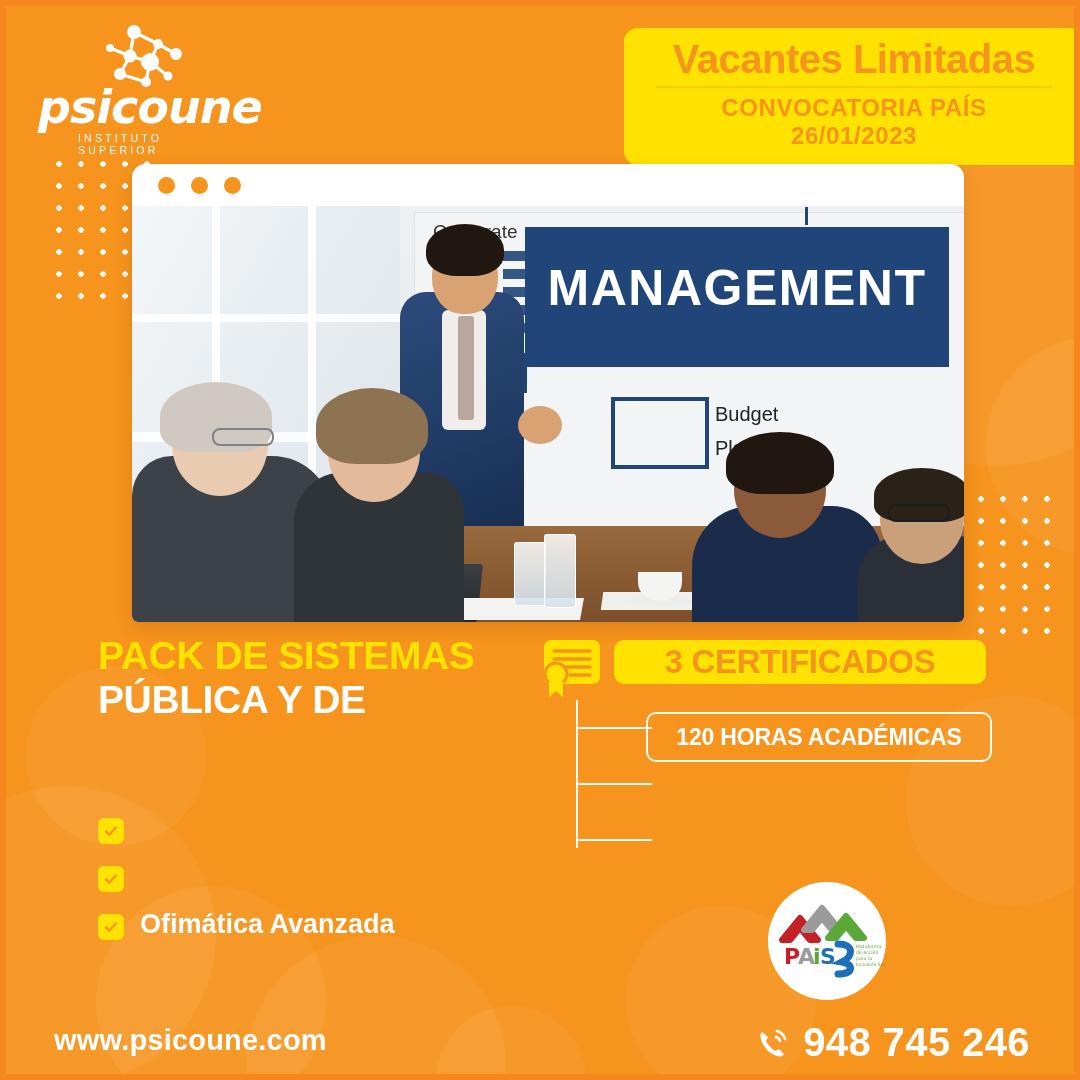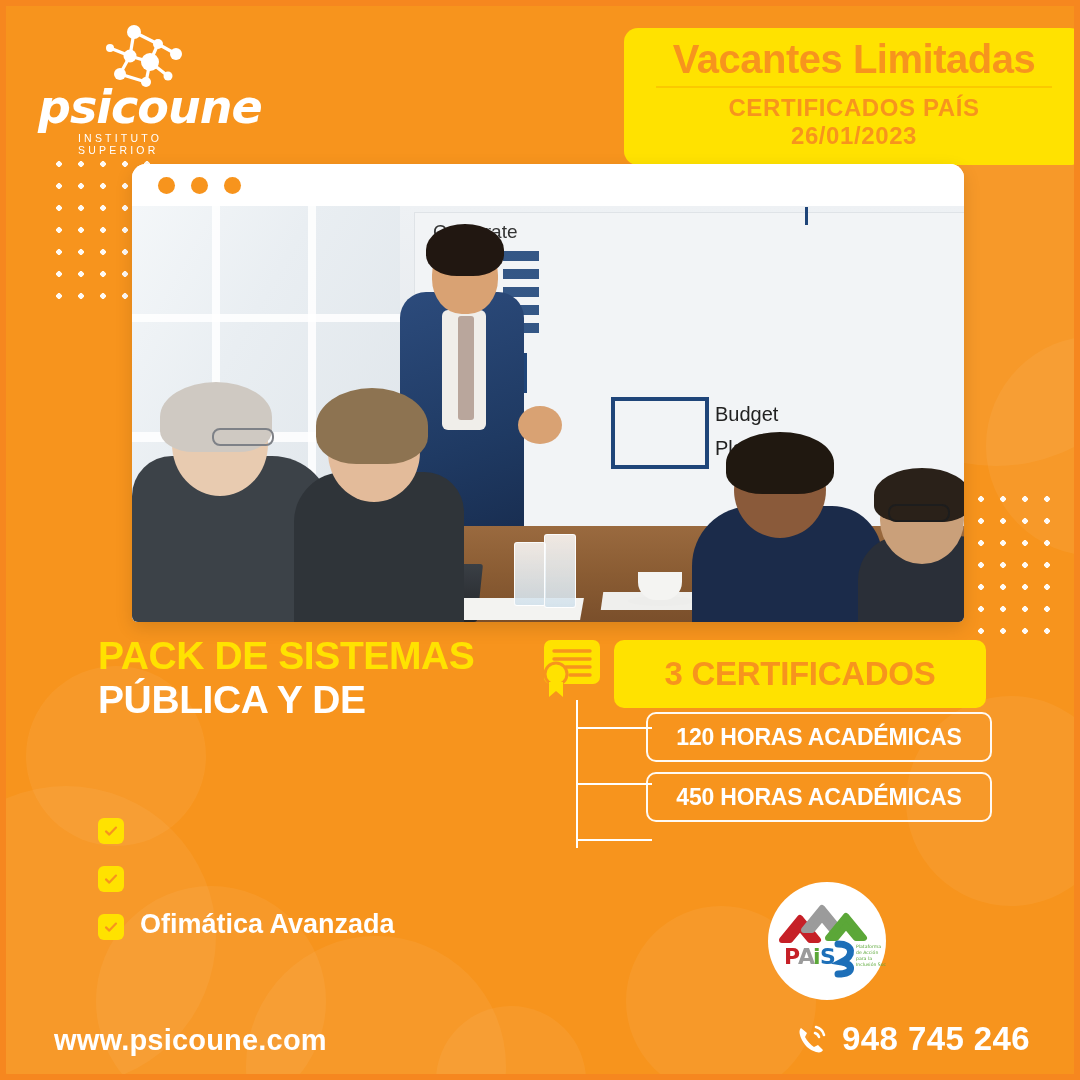--- a/index.html
+++ b/index.html
@@ -156,40 +156,40 @@
   .cbox{
     flex:none;width:26px;height:26px;border-radius:6px;background:#FFE200;
     display:flex;align-items:center;justify-content:center;margin-top:6px;
   }
   .cbox svg{display:block;}
   .check-label{color:#fff;font-size:27px;font-weight:700;line-height:1.2;}
 
   
   .cert-icon{position:absolute;left:534px;top:632px;width:66px;height:62px;}
   .pill-main{
-    position:absolute;left:608px;top:634px;width:372px;height:68px;
+    position:absolute;left:608px;top:634px;width:372px;height:44px;
     background:#FFE200;border-radius:10px;display:flex;align-items:center;justify-content:center;
   }
   .pill-main span{color:#F7941D;font-size:33px;font-weight:700;letter-spacing:-.3px;}
 
   .bracket{position:absolute;left:570px;top:694px;width:90px;height:156px;}
   .hours{position:absolute;left:640px;top:706px;width:342px;}
   .hour-pill{
     width:342px;height:46px;border:2px solid rgba(255,255,255,.95);border-radius:10px;
     display:flex;align-items:center;justify-content:center;margin-bottom:10px;background:transparent;
   }
   .hour-pill span{color:#fff;font-size:23px;font-weight:700;letter-spacing:-.2px;}
 
   
   .pais{position:absolute;left:762px;top:876px;width:118px;height:118px;border-radius:50%;background:#fff;}
 
   
   .site{position:absolute;left:48px;top:1018px;color:#fff;font-size:29px;font-weight:700;letter-spacing:.2px;}
   .phone{position:absolute;right:44px;top:1014px;display:flex;align-items:center;gap:14px;}
-  .phone span{color:#fff;font-size:33px;font-weight:700;letter-spacing:.4px;}
+  .phone span{color:#fff;font-size:40px;font-weight:700;letter-spacing:.4px;}
 </style>
 </head>
 <body>
 
 <div class="poster">
 
   <div class="bokeh b1"></div>
   <div class="bokeh b2"></div>
   <div class="bokeh b3"></div>
   <div class="bokeh b4"></div>
@@ -225,21 +225,21 @@
         <path d="M68 20 L60 38"></path>
       </g>
     </svg>
     <div class="logo-word">psicoune</div>
     <div class="logo-sub">INSTITUTO SUPERIOR</div>
   </div>
 
   <div class="badge">
     <div class="badge-title">Vacantes Limitadas</div>
     <div class="badge-rule"></div>
-    <div class="badge-sub">CERTIFICADOS PAÍS</div>
+    <div class="badge-sub">CONVOCATORIA PAÍS</div>
     <div class="badge-date">26/01/2023</div>
   </div>
 
   <div class="browser">
     <div class="browser-bar">
       <div class="bdot"></div>
       <div class="bdot"></div>
       <div class="bdot"></div>
     </div>
     <div class="shot">
@@ -248,20 +248,23 @@
         <div class="wpane" style="left:80px;top:0;width:8px;height:330px;"></div>
         <div class="wpane" style="left:176px;top:0;width:8px;height:330px;"></div>
         <div class="wpane" style="left:0;top:108px;width:268px;height:8px;"></div>
         <div class="wpane" style="left:0;top:226px;width:268px;height:10px;"></div>
       </div>
 
       <div class="board">
         <div class="board-corp">Corporate</div>
         <div class="board-marks2"></div>
         <div class="board-tick"></div>
+        <div class="board-blue">
+          <span>MANAGEMENT</span>
+        </div>
         <div class="board-marks"></div>
         <div class="board-sq"></div>
         <div class="board-budget">Budget</div>
         <div class="board-plan">Planning</div>
       </div>
 
       <div class="person p-speaker-body"></div>
       <div class="person p-speaker-shirt"></div>
       <div class="person p-speaker-tie"></div>
       <div class="person p-speaker-head"></div>
@@ -352,23 +355,20 @@
         <path d="M1 28 H76"></path>
         <path d="M1 84 H76"></path>
         <path d="M1 140 H76"></path>
       </g>
     </svg>
   </div>
 
   <div class="hours">
     <div class="hour-pill">
       <span>120 HORAS ACADÉMICAS</span>
-    </div>
-    <div class="hour-pill">
-      <span>450 HORAS ACADÉMICAS</span>
     </div>
   </div>
 
   <div class="pais">
     <svg width="118" height="118" viewBox="0 0 118 118">
       <path d="M14 58 L32 36 L50 58 L42 58 L32 46 L22 58 Z" fill="#C62027" stroke="#C62027" stroke-width="6" stroke-linejoin="round"></path>
       <path d="M36 48 L54 26 L72 48 L64 48 L54 36 L44 48 Z" fill="#9B9B9B" stroke="#9B9B9B" stroke-width="6" stroke-linejoin="round"></path>
       <path d="M60 56 L78 34 L96 56 L88 56 L78 44 L68 56 Z" fill="#5BA738" stroke="#5BA738" stroke-width="6" stroke-linejoin="round"></path>
       <text x="16" y="82" font-family="DejaVu Sans, sans-serif" font-size="22" font-weight="700" fill="#C62027">P</text>
       <text x="30" y="82" font-family="DejaVu Sans, sans-serif" font-size="22" font-weight="700" fill="#9B9B9B">A</text>

